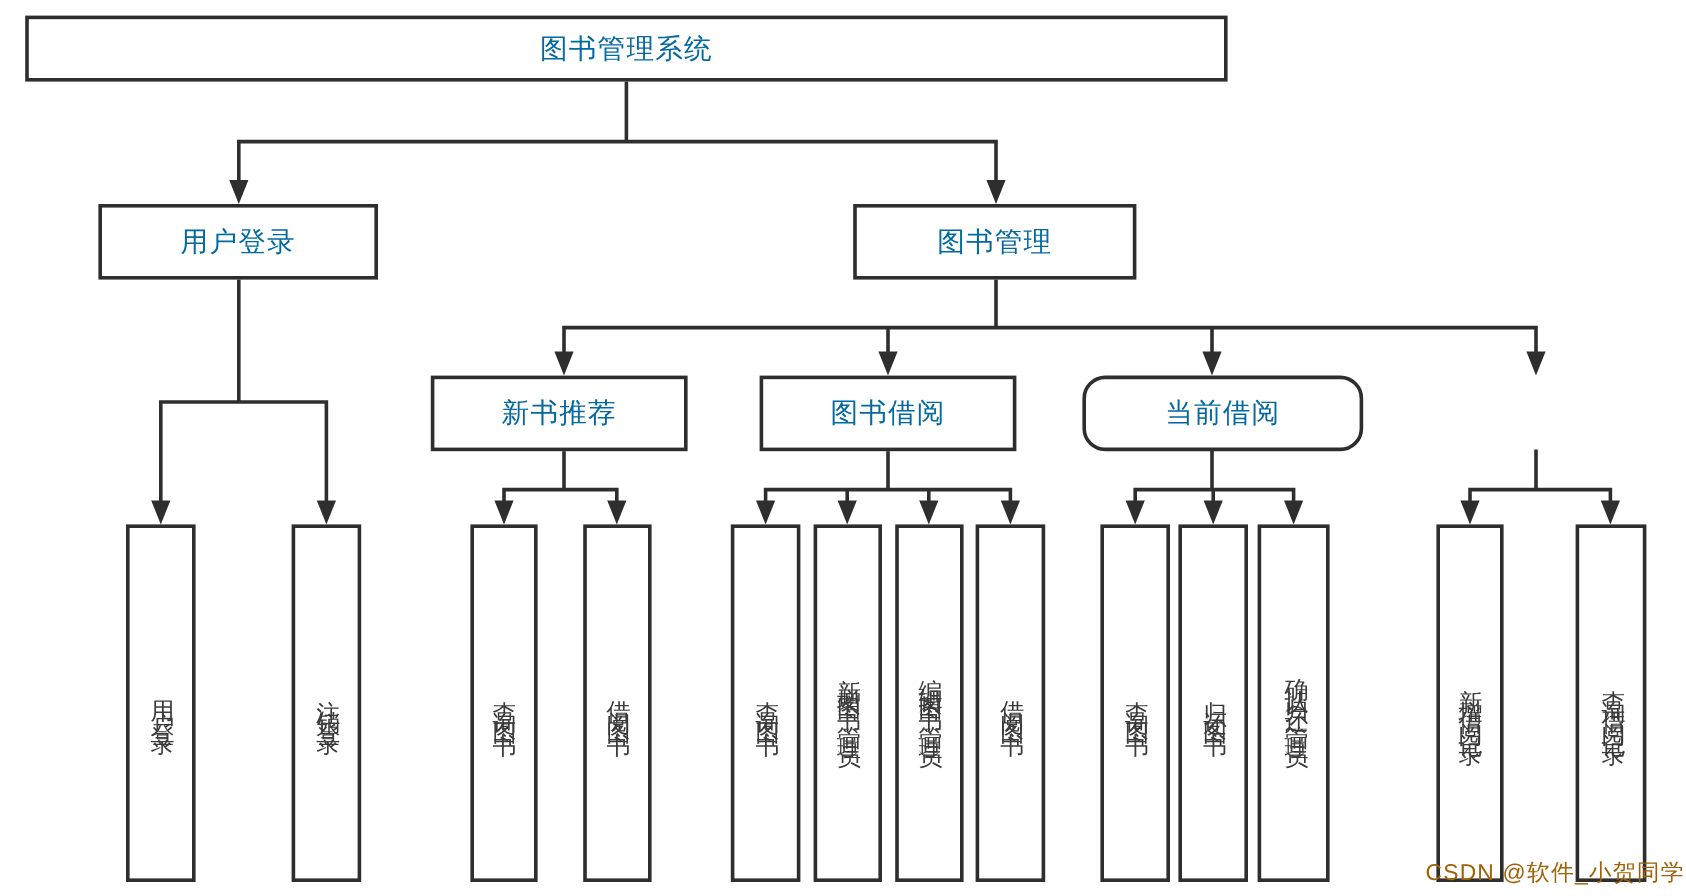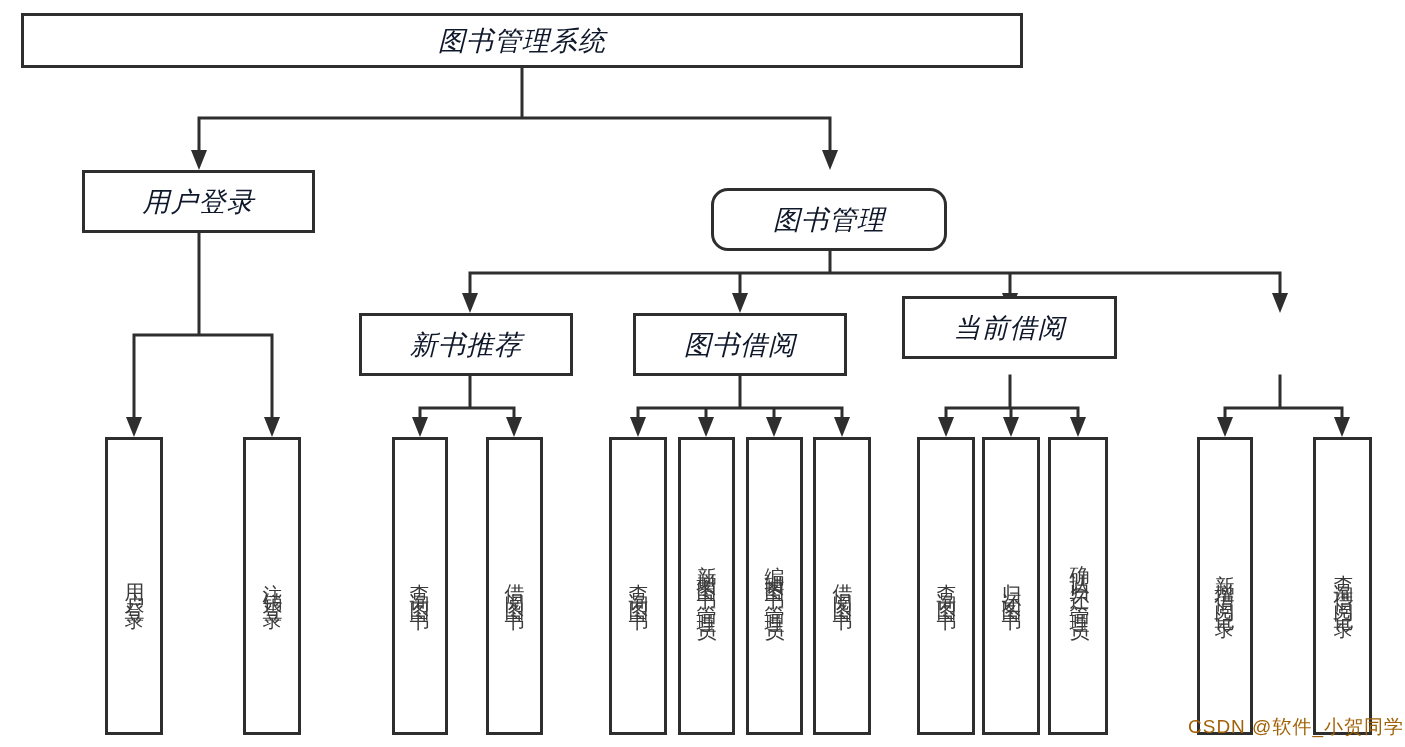--- a/index.html
+++ b/index.html
@@ -15,52 +15,51 @@
     position: absolute;
     left: 0; top: 0;
     width: 1405px; height: 747px;
     pointer-events: none;
   }
   .node {
     position: absolute;
     box-sizing: border-box;
     border: 3px solid #2e2e2e;
     background: #ffffff;
-    color: #0f172a;
+    color: #0369a1;
     display: flex;
     align-items: center;
     justify-content: center;
-    font-size: 27px;
+    font-size: 23px;
     letter-spacing: 1px;
     white-space: nowrap;
-    font-style: italic;
   }
   .leaf {
     position: absolute;
     box-sizing: border-box;
     border: 3px solid #2e2e2e;
     background: #ffffff;
     color: #3a3a3a;
     top: 437px;
     height: 298px;
     writing-mode: vertical-rl;
     text-orientation: mixed;
     text-align: center;
     font-size: 20px;
     letter-spacing: 9px;
     line-height: 50px;
     overflow: hidden;
   }
   
   .n-root   { left: 21px;   top: 13px;  width: 1002px; height: 55px; }
   .n-login  { left: 82px;   top: 170px; width: 233px;  height: 63px; }
-  .n-mgmt   { left: 711px;  top: 188px; width: 236px;  height: 63px; border-radius: 17px; }
+  .n-mgmt   { left: 711px;  top: 170px; width: 236px;  height: 63px; }
   .n-rec    { left: 359px;  top: 313px; width: 214px;  height: 63px; }
   .n-borrow { left: 633px;  top: 313px; width: 214px;  height: 63px; }
-  .n-cur    { left: 902px;  top: 296px; width: 215px;  height: 63px; }
+  .n-cur    { left: 902px;  top: 313px; width: 234px;  height: 63px; border-radius: 19px; }
   .n-record { left: 1172px; top: 313px; width: 215px;  height: 63px; }
   
   .lf-1  { left: 105px;  width: 58px; }
   .lf-2  { left: 243px;  width: 58px; }
   .lf-3  { left: 392px;  width: 56px; }
   .lf-4  { left: 486px;  width: 57px; }
   .lf-5  { left: 609px;  width: 58px; }
   .lf-6  { left: 678px;  width: 57px; letter-spacing: 8px; }
   .lf-7  { left: 746px;  width: 57px; letter-spacing: 8px; }
   .lf-8  { left: 813px;  width: 58px; }

